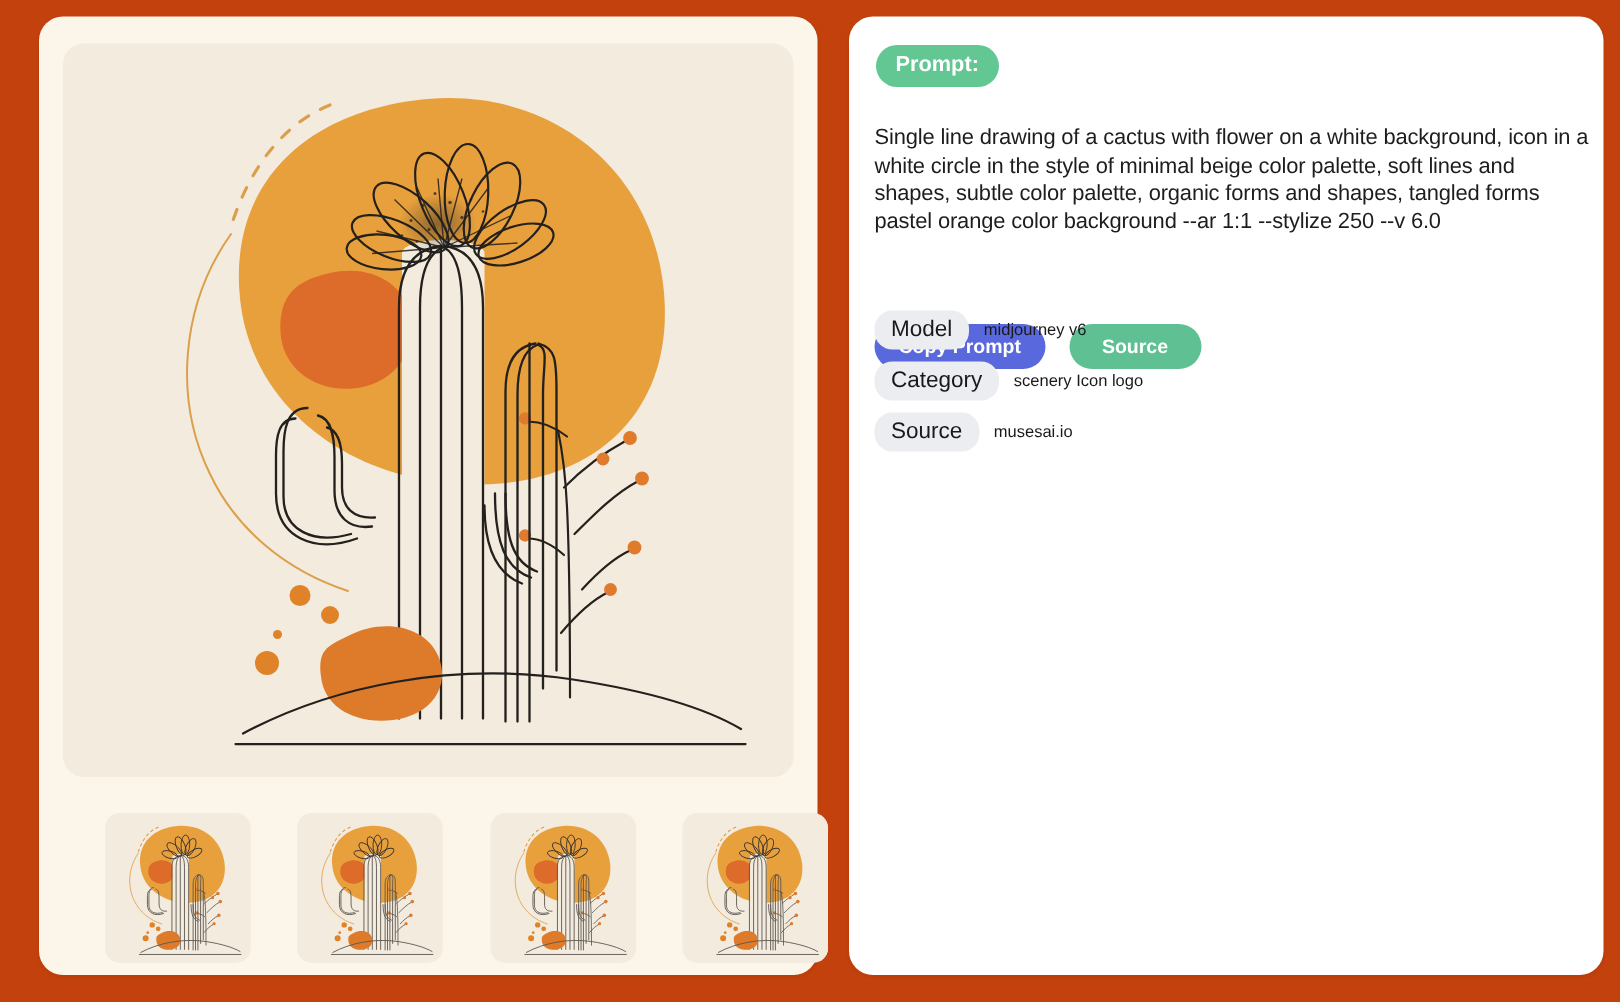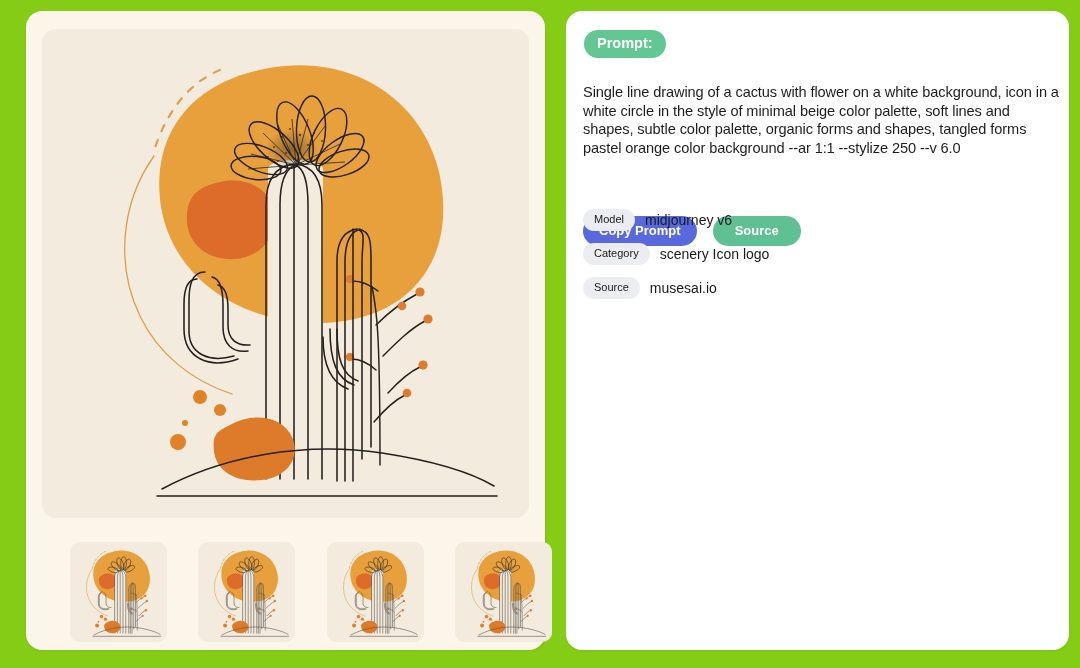--- a/index.html
+++ b/index.html
@@ -12,21 +12,21 @@
     background: #efefef;
     font-family: "Liberation Sans", sans-serif;
     overflow: hidden;
     position: relative;
   }
 
   
   #app {
     position: absolute;
     inset: 0;
-    background: #84cc16;
+    background: #c2410c;
   }
 
   
   #left-card {
     position: absolute;
     left: 26px;
     top: 11px;
     width: 519px;
     height: 639px;
     background: #fbf6e9;
@@ -133,28 +133,28 @@
     width: 460px;
   }
   .meta-row {
     display: flex;
     align-items: center;
     height: 34px;
   }
   .meta-key {
     background: #ebedf0;
     color: #19191c;
-    font-size: 11px;
+    font-size: 15px;
     border-radius: 12px;
     padding: 5px 11px 6px;
     line-height: 1;
     white-space: nowrap;
   }
   .meta-val {
-    font-size: 14px;
+    font-size: 11px;
     color: #19191c;
     margin-left: 10px;
     white-space: nowrap;
   }
 </style>
 </head>
 <body>
 
 <div id="app">
 

